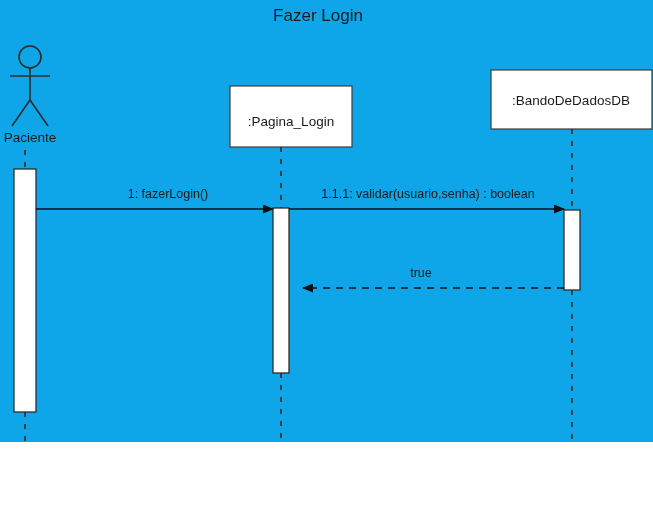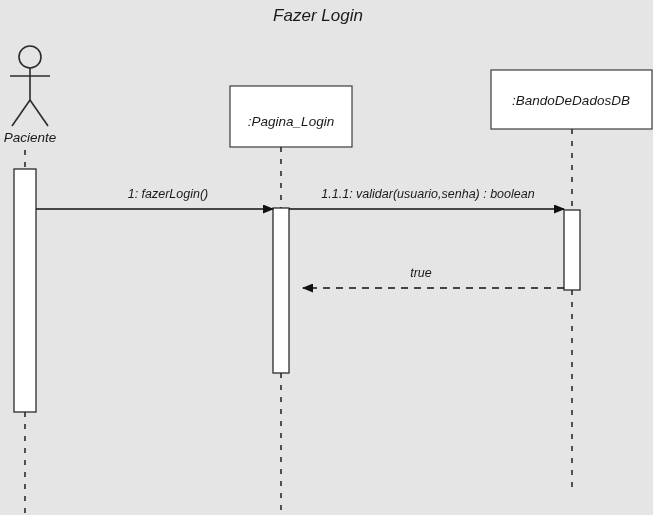--- a/index.html
+++ b/index.html
@@ -7,24 +7,23 @@
     padding: 0;
     background: #ffffff;
   }
   body {
     font-family: "Liberation Sans", sans-serif;
     color: #1a1a1a;
   }
   #canvas {
     position: relative;
     width: 653px;
-    height: 515px;
-    background: #e5e5e5;
+    height: 442px;
+    background: #0ea5e9;
     overflow: hidden;
-    font-style: italic;
   }
   #diagram-svg {
     position: absolute;
     left: 0;
     top: 0;
     width: 653px;
     height: 523px;
   }
   .diagram-title {
     font-size: 17px;

